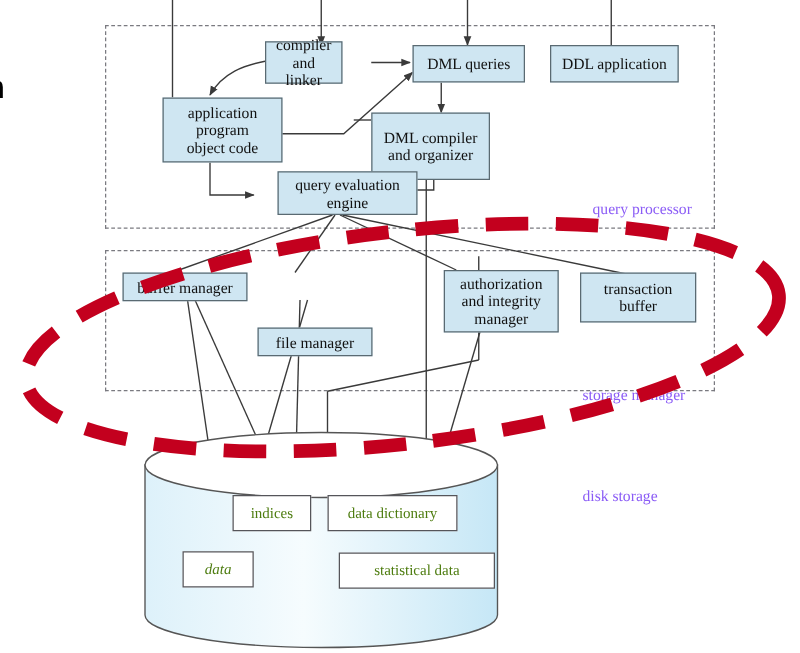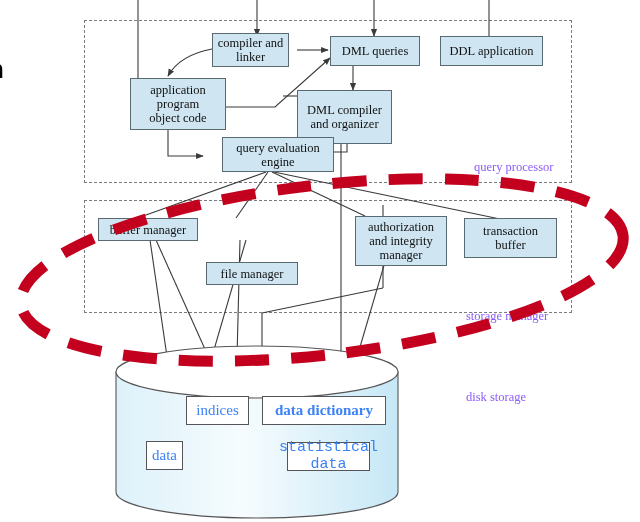--- a/index.html
+++ b/index.html
@@ -5,21 +5,21 @@
   html,body{margin:0;padding:0;background:#ffffff;}
   body{width:640px;height:522px;position:relative;overflow:hidden;
        font-family:"Liberation Serif","DejaVu Serif",serif;}
   #stage{position:absolute;left:0;top:0;width:640px;height:522px;}
   svg.layer{position:absolute;left:0;top:0;width:640px;height:522px;overflow:visible;}
   .box{position:absolute;box-sizing:border-box;background:#cfe6f2;border:1px solid #5a6a72;
        display:flex;align-items:center;justify-content:center;text-align:center;
        font-size:12.5px;line-height:1.12;color:#111;}
   .dbox{position:absolute;box-sizing:border-box;background:#ffffff;border:1px solid #55555a;
        display:flex;align-items:center;justify-content:center;text-align:center;
-       font-size:15px;line-height:1.12;color:#3b82f6;}
+       font-size:12px;line-height:1.12;color:#4d7c0f;}
   .zlabel{position:absolute;font-size:12.5px;color:#8b5cf6;white-space:nowrap;}
   .dashframe{position:absolute;box-sizing:border-box;border:1px dashed #7a7a80;background:transparent;}
   .cutoff{position:absolute;font-weight:bold;font-size:26px;color:#000;left:-12px;top:54px;
           font-family:"Liberation Sans","DejaVu Sans",sans-serif;}
 </style>
 </head>
 <body>
 
 <div id="stage">
 
@@ -82,21 +82,21 @@
       <linearGradient id="cylg" x1="0" y1="0" x2="1" y2="0">
         <stop offset="0%" stop-color="#ddf1fa"></stop>
         <stop offset="45%" stop-color="#f6fcfe"></stop>
         <stop offset="100%" stop-color="#c6e7f6"></stop>
       </linearGradient>
     </defs>
     <path d="M116,372 L116,492 A141,26 0 0 0 398,492 L398,372 Z" fill="url(#cylg)" stroke="#555" stroke-width="1.1"></path>
     <ellipse cx="257" cy="372" rx="141" ry="26" fill="#ffffff" stroke="#555" stroke-width="1.1"></ellipse>
   </svg>
 
-  <div class="box" style="left:212px;top:33px;width:77px;height:34px;">
+  <div class="box" style="left:212px;top:33px;width:62px;height:34px;">
     <span style="white-space:pre-line">compiler and
 linker</span>
   </div>
 
   <div class="box" style="left:330px;top:36px;width:90px;height:30px;">
     <span style="white-space:pre-line">DML queries</span>
   </div>
 
   <div class="box" style="left:440px;top:36px;width:103px;height:30px;">
     <span style="white-space:pre-line">DDL application</span>
@@ -138,29 +138,29 @@
     <span style="white-space:pre-line">transaction
 buffer</span>
   </div>
 
   <div class="zlabel" style="left:466px;top:309px;">storage manager</div>
 
   <div class="dbox" style="left:186px;top:396px;width:63px;height:29px;">
     <span style="white-space:pre-line">indices</span>
   </div>
 
-  <div class="dbox" style="left:262px;top:396px;width:124px;height:29px;font-weight:bold;">
+  <div class="dbox" style="left:262px;top:396px;width:104px;height:29px;">
     <span style="white-space:pre-line">data dictionary</span>
   </div>
 
-  <div class="dbox" style="left:146px;top:441px;width:37px;height:29px;">
+  <div class="dbox" style="left:146px;top:441px;width:57px;height:29px;font-style:italic;">
     <span style="white-space:pre-line">data</span>
   </div>
 
-  <div class="dbox" style="left:287px;top:442px;width:83px;height:29px;font-family:Liberation Mono, monospace;">
+  <div class="dbox" style="left:271px;top:442px;width:125px;height:29px;">
     <span style="white-space:pre-line">statistical data</span>
   </div>
 
   <div class="zlabel" style="left:466px;top:390px;">disk storage</div>
 
   <svg class="layer">
     <g transform="rotate(-6.5 322 270)">
       <ellipse cx="322" cy="270" rx="303" ry="85" fill="none" stroke="#c3001e" stroke-width="11" stroke-linecap="butt" stroke-dasharray="34 22"></ellipse>
     </g>
   </svg>

